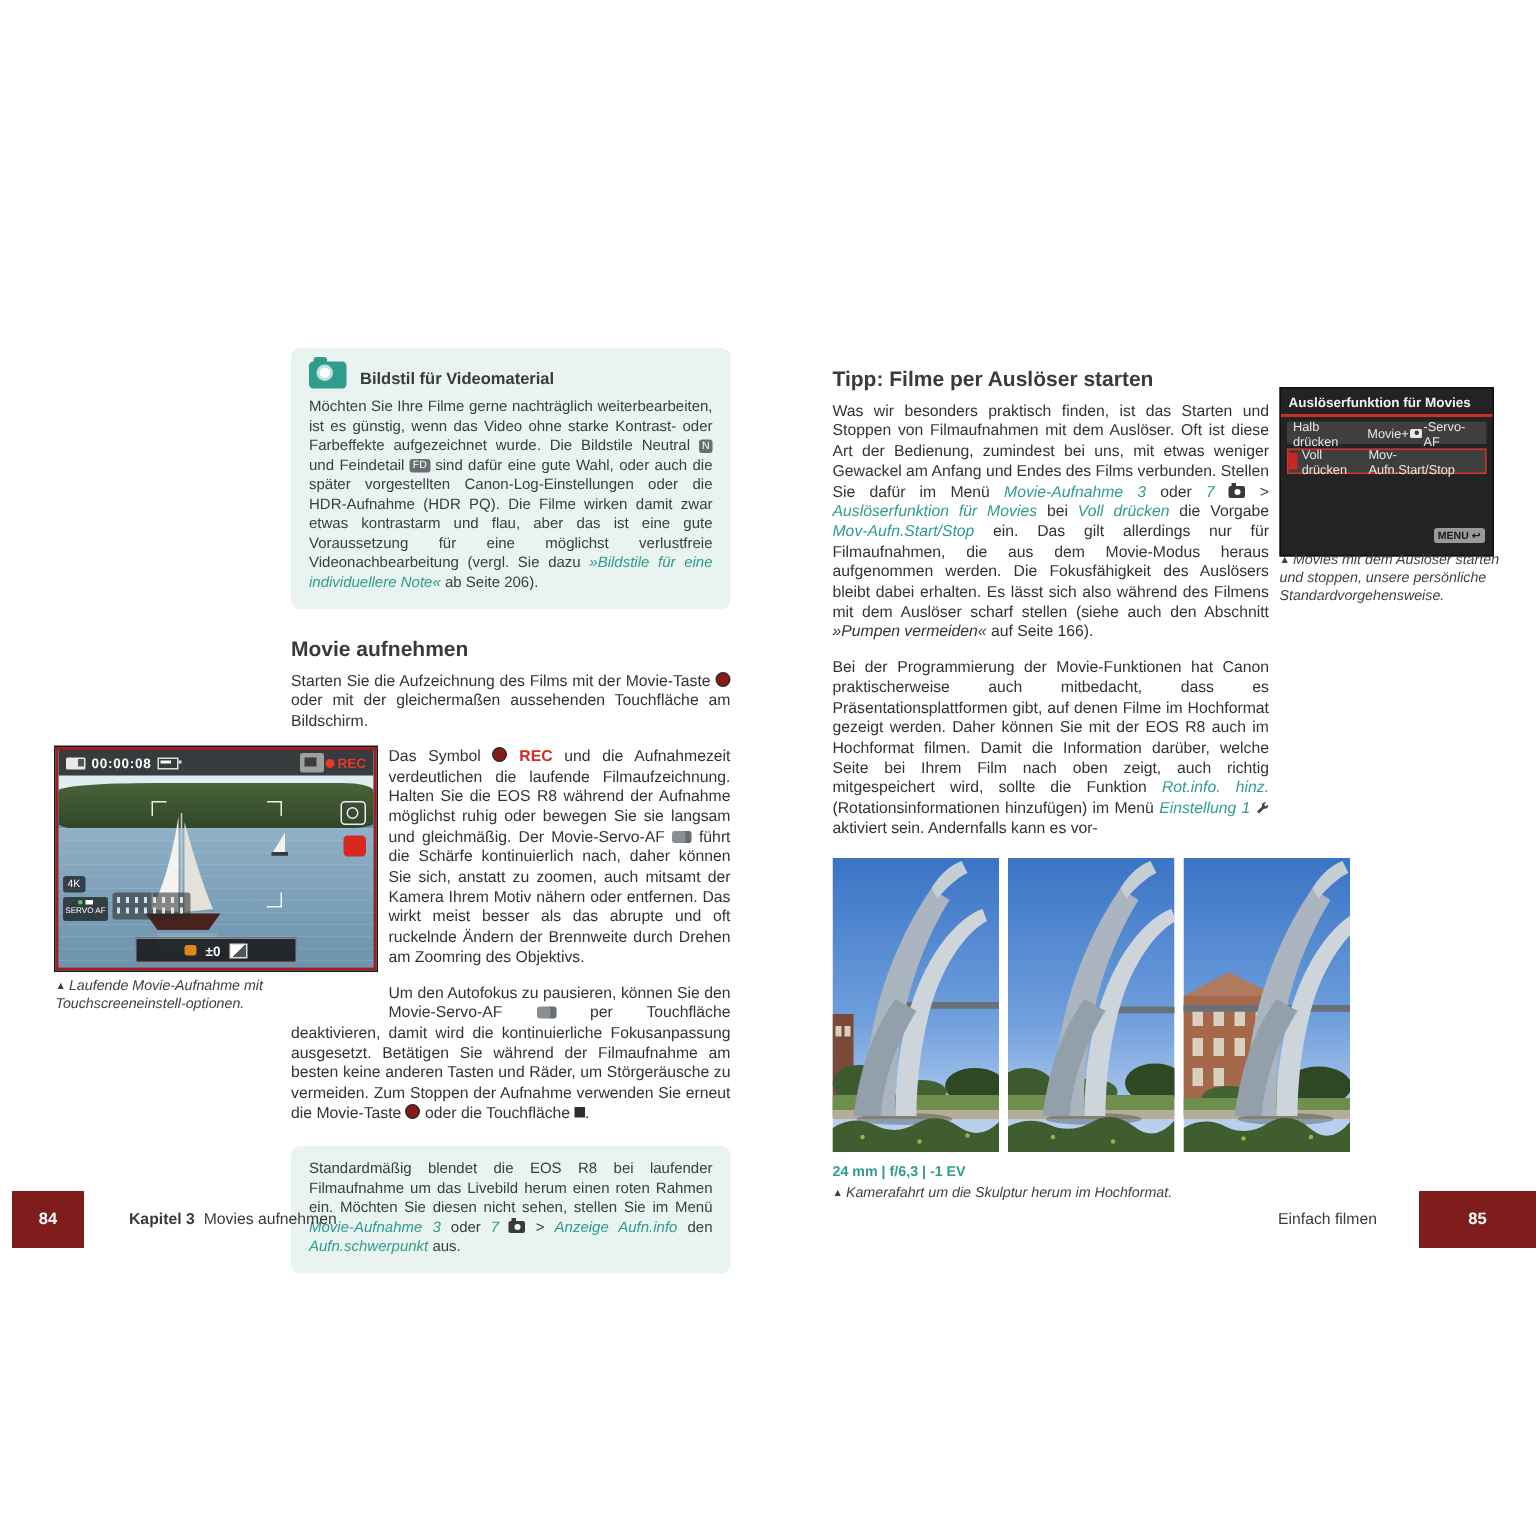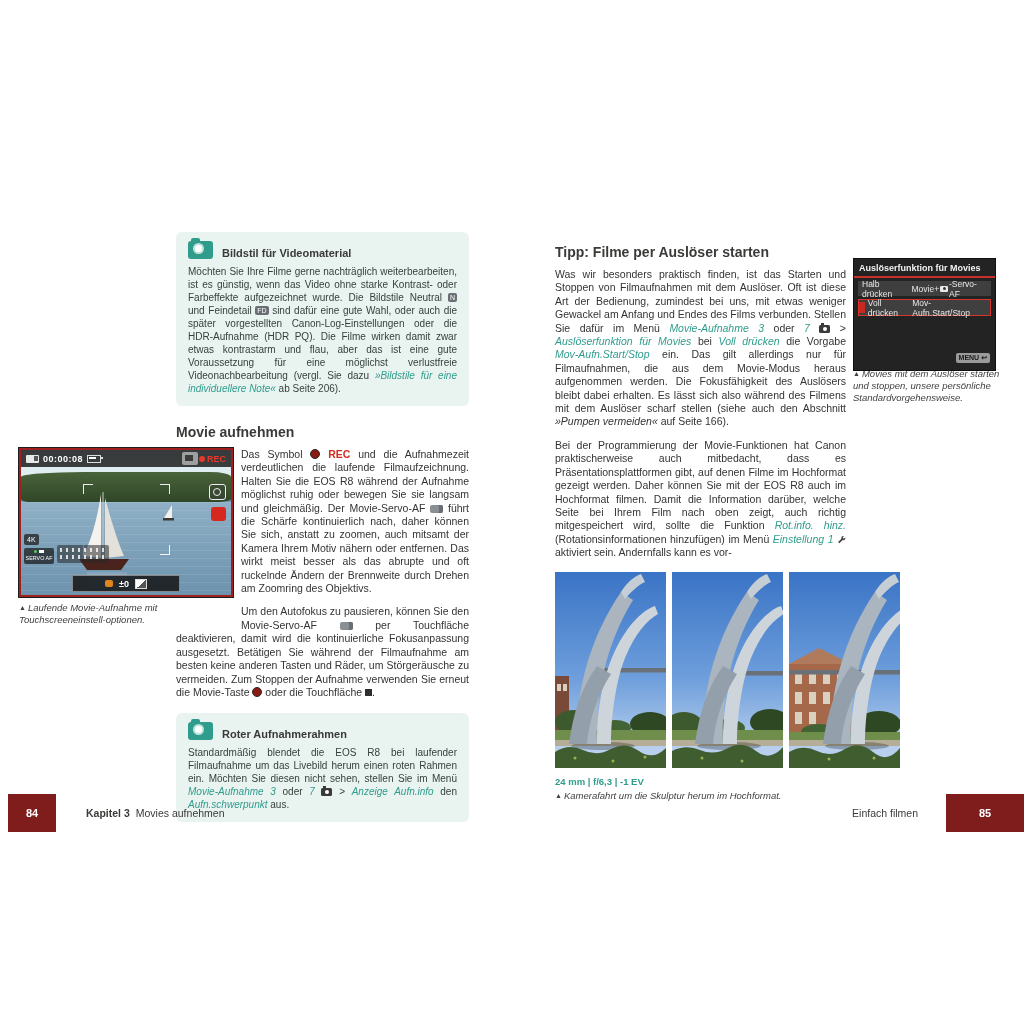--- a/index.html
+++ b/index.html
@@ -24,21 +24,21 @@
   
   .rec-dot{display:inline-block;width:8px;height:8px;border-radius:50%;background:#8B1A12;border:1px solid #2a2a2a;vertical-align:-1px;}
   .rec-word{color:#D22B20;font-weight:bold;font-style:normal;}
   .stop-sq{display:inline-block;width:7px;height:7px;background:#2e2e2e;vertical-align:0;}
   .servo-ico{display:inline-block;width:13px;height:8px;border-radius:2px;background:#8a8f94;box-shadow:inset -4px 0 0 #686e73;vertical-align:-1px;}
   .cam-ico{display:inline-block;width:11px;height:8px;background:#3a3a3a;border-radius:1.5px;position:relative;vertical-align:-1px;}
   .cam-ico::before{content:'';position:absolute;top:-2px;left:2px;width:3px;height:2px;background:#3a3a3a;}
   .cam-ico::after{content:'';position:absolute;left:3.5px;top:2px;width:4px;height:4px;border-radius:50%;background:#fff;}
   .wrench-svg{vertical-align:-1px;}
   
-  #left-col{position:absolute;left:176px;top:232px;width:293px;}
+  #left-col{position:absolute;left:194px;top:232px;width:293px;}
   #right-col{position:absolute;left:555px;top:228px;width:291px;}
   
   .figure-left{float:left;width:214px;margin-left:-157px;margin-right:8px;margin-bottom:6px;}
   .lv{position:relative;width:210px;height:145px;border:2px solid #a11f1f;outline:1px solid #1d1d1d;overflow:hidden;background:#6c92ad;}
   .lv-sky{position:absolute;top:0;left:0;right:0;height:28px;background:linear-gradient(#cfe2ea,#e6f0f3);}
   .lv-trees{position:absolute;top:22px;left:0;right:0;height:32px;background:linear-gradient(#49633a,#2e4526);border-radius:30% 10% 25% 15%/5px;}
   .lv-water{position:absolute;top:52px;left:0;right:0;bottom:0;
     background:linear-gradient(#8fb0c6,#6c92ad);}
   .lv-water::after{content:'';position:absolute;inset:0;background:repeating-linear-gradient(180deg,rgba(255,255,255,.10) 0 1px,transparent 1px 8px);}
   .boats{position:absolute;left:0;top:0;}
@@ -112,20 +112,21 @@
     <div class="infobox">
       <div class="ib-head">
         <span class="box-ico"></span>
         <span class="ib-title">Bildstil für Videomaterial</span>
       </div>
       <div class="ib-body"><span>Möchten Sie Ihre Filme gerne nachträglich weiterbearbeiten, ist es günstig, wenn das Video ohne starke Kontrast- oder Farbeffekte aufgezeichnet wurde. Die Bildstile Neutral </span><span class="ps-badge">N</span><span> und Feindetail </span><span class="ps-badge">FD</span><span></span><span> sind dafür eine gute Wahl, oder auch die später vorgestellten Canon-Log-Einstellungen oder die HDR-Aufnahme (HDR PQ). Die Filme wirken damit zwar etwas kontrastarm und flau, aber das ist eine gute Voraussetzung für eine möglichst verlustfreie Videonachbearbeitung (vergl. Sie dazu </span><span class="tl">»Bildstile für eine individuellere Note«</span><span> ab Seite 206).</span></div>
     </div>
 
     <div class="h1">Movie aufnehmen</div>
 
+    <p class="body"><span>Starten Sie die Aufzeichnung des Films mit der Movie-Taste </span><span class="rec-dot"></span><span> oder mit der gleichermaßen aussehenden Touchfläche am Bildschirm.</span></p>
 
     <div class="figure-left">
       <div class="lv">
         <div class="lv-sky"></div>
         <div class="lv-trees"></div>
         <div class="lv-water"></div>
         <svg class="boats" width="210" height="145" viewBox="0 0 210 145">
           <path d="M80,44 C77,64 71,90 62,106 L80,108 Z" fill="#f4f3ef"></path>
           <path d="M84,48 L84,108 L103,106 C96,90 89,66 84,48 Z" fill="#e3e1da"></path>
           <line x1="82" y1="42" x2="82" y2="110" stroke="#cfcac2" stroke-width="1"></line>
@@ -172,24 +173,20 @@
         </div>
       </div>
       <div class="caption fig-cap"><span class="cap-mark">▲</span><span>Laufende Movie-Aufnahme mit Touchscreeneinstell-optionen.</span></div>
     </div>
 
     <p class="body"><span>Das Symbol </span><span class="rec-dot"></span> <span class="rec-word">REC</span><span> und die Aufnahmezeit verdeutlichen die laufende Filmaufzeichnung. Halten Sie die EOS R8 während der Aufnahme möglichst ruhig oder bewegen Sie sie langsam und gleichmäßig. Der Movie-Servo-AF </span><span class="servo-ico"></span><span> führt die Schärfe kontinuierlich nach, daher können Sie sich, anstatt zu zoomen, auch mitsamt der Kamera Ihrem Motiv nähern oder entfernen. Das wirkt meist besser als das abrupte und oft ruckelnde Ändern der Brennweite durch Drehen am Zoomring des Objektivs.</span></p>
 
     <p class="body"><span>Um den Autofokus zu pausieren, können Sie den Movie-Servo-AF </span><span class="servo-ico"></span><span> per Touchfläche deaktivieren, damit wird die kontinuierliche Fokusanpassung ausgesetzt. Betätigen Sie während der Filmaufnahme am besten keine anderen Tasten und Räder, um Störgeräusche zu vermeiden. Zum Stoppen der Aufnahme verwenden Sie erneut die Movie-Taste </span><span class="rec-dot"></span><span> oder die Touchfläche </span><span class="stop-sq"></span><span>.</span></p>
 
     <div class="infobox" style="margin-top:14px;">
-      <div class="ib-head">
-        <span class="box-ico"></span>
-        <span class="ib-title">Roter Aufnahmerahmen</span>
-      </div>
       <div class="ib-body"><span>Standardmäßig blendet die EOS R8 bei laufender Filmaufnahme um das Livebild herum einen roten Rahmen ein. Möchten Sie diesen nicht sehen, stellen Sie im Menü </span><span class="tl">Movie-Aufnahme 3</span><span> oder </span><span class="tl">7</span> <span class="cam-ico"></span><span> &gt; </span><span class="tl">Anzeige Aufn.info</span><span> den </span><span class="tl">Aufn.schwerpunkt</span><span> aus.</span></div>
     </div>
   </div>
 
   <div id="right-col">
 
     <div class="h1" style="margin-top:16px;">Tipp: Filme per Auslöser starten</div>
 
     <p class="body"><span>Was wir besonders praktisch finden, ist das Starten und Stoppen von Filmaufnahmen mit dem Auslöser. Oft ist diese Art der Bedienung, zumindest bei uns, mit etwas weniger Gewackel am Anfang und Endes des Films verbunden. Stellen Sie dafür im Menü </span><span class="tl">Movie-Aufnahme 3</span><span> oder </span><span class="tl">7</span> <span class="cam-ico"></span><span> &gt; </span><span class="tl">Auslöserfunktion für Movies</span><span> bei </span><span class="tl">Voll drücken</span><span> die Vorgabe </span><span class="tl">Mov-Aufn.Start/Stop</span><span> ein. Das gilt allerdings nur für Filmaufnahmen, die aus dem Movie-Modus heraus aufgenommen werden. Die Fokusfähigkeit des Auslösers bleibt dabei erhalten. Es lässt sich also während des Filmens mit dem Auslöser scharf stellen (siehe auch den Abschnitt </span><span class="em">»Pumpen vermeiden«</span><span> auf Seite 166).</span></p>
 

